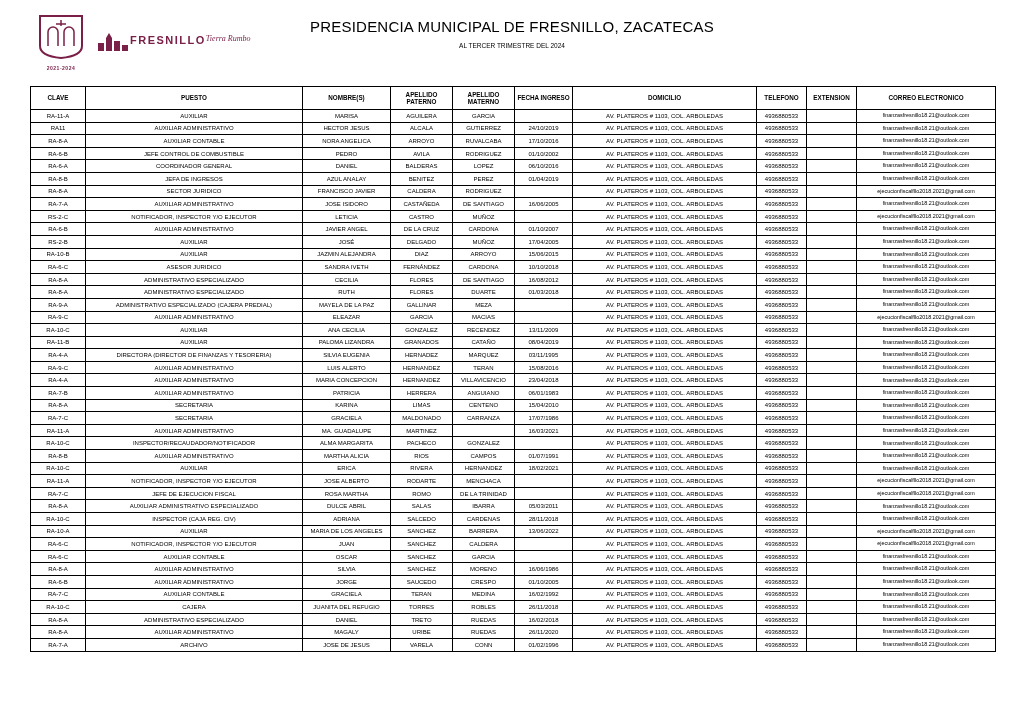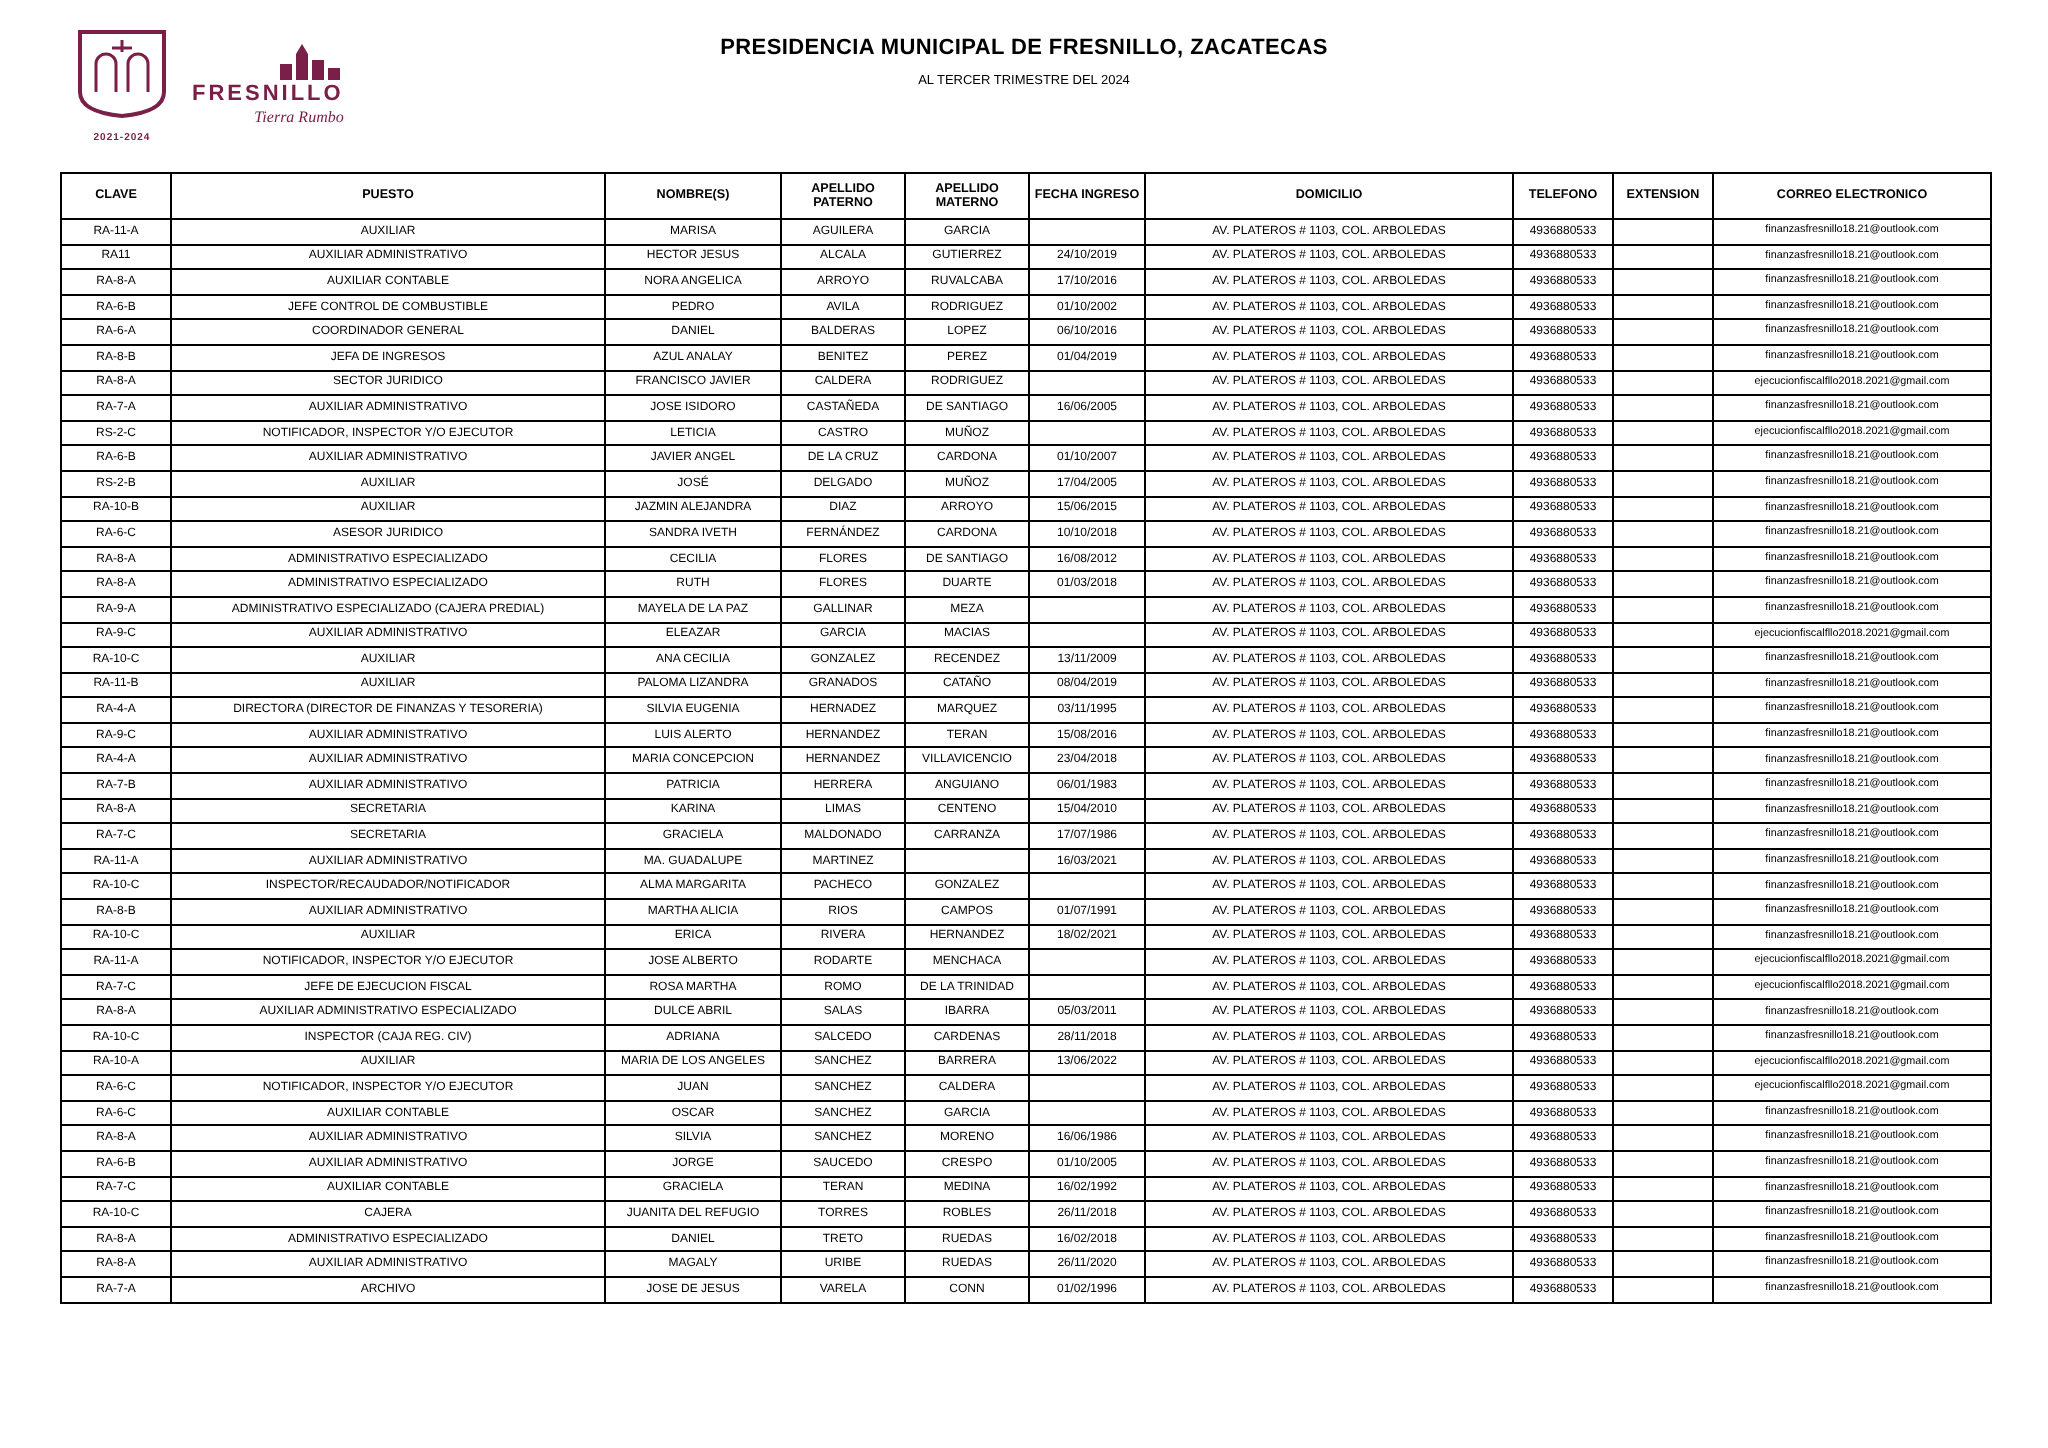--- a/index.html
+++ b/index.html
@@ -7,27 +7,27 @@
     width:1024px; height:724px; overflow:hidden; position:relative;
     font-family:"Liberation Sans", sans-serif; color:#000;
     --accent:#7a2048;
   }
   .page { position:absolute; inset:0; background:#fff; }
 
   
   .logos { position:absolute; left:36px; top:12px; display:flex; align-items:center; gap:10px; }
   .crest { display:flex; flex-direction:column; align-items:center; }
   .crest-caption { font-size:5px; color:var(--accent); font-weight:bold; margin-top:1px; letter-spacing:.5px; }
-  .wordmark { display:flex; flex-direction:column; align-items:flex-end; }
+  .wordmark { display:flex; flex-direction:row; align-items:flex-start; }
   .wordmark .bldg { line-height:0; }
   .wordmark .name { color:var(--accent); font-weight:bold; font-size:11px; letter-spacing:1.5px; margin-top:1px; }
   .wordmark .tagline { color:var(--accent); font-family:Liberation Serif, serif; font-style:italic; font-size:8px; margin-top:1px; }
 
   .titles { position:absolute; left:0; right:0; top:18px; text-align:center; }
-  .title1 { font-size:11px; font-weight:bold; letter-spacing:.2px; }
+  .title1 { font-size:15px; font-weight:normal; letter-spacing:.2px; }
   .title2 { font-size:8px; margin-top:8px; }
   .title3 { font-size:6.5px; margin-top:7px; }
 
   
   .tablewrap { position:absolute; left:30px; top:86px; }
   table { border-collapse:collapse; table-layout:fixed; width:965px; }
   th, td {
     border:1px solid #000;
     padding:0 2px;
     text-align:center; vertical-align:middle;

